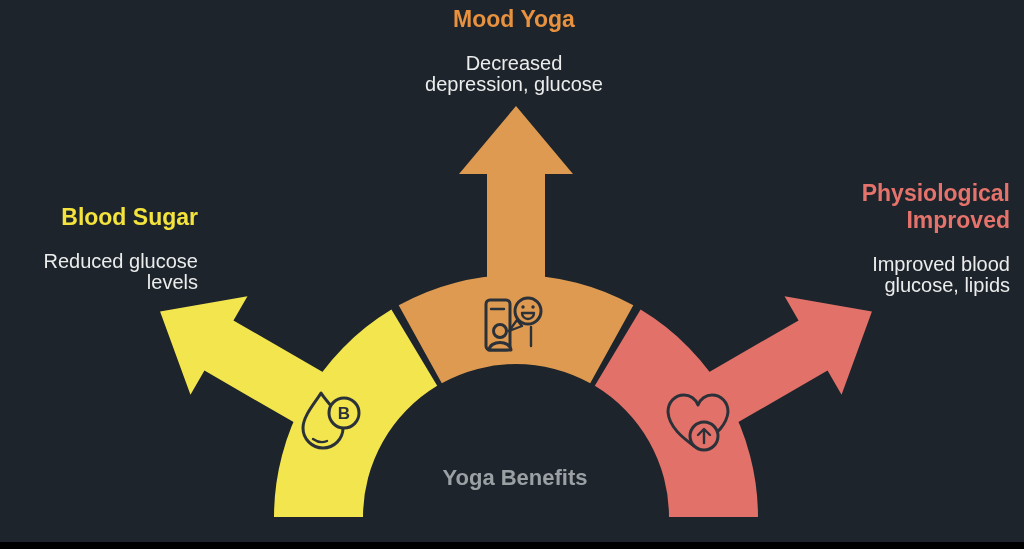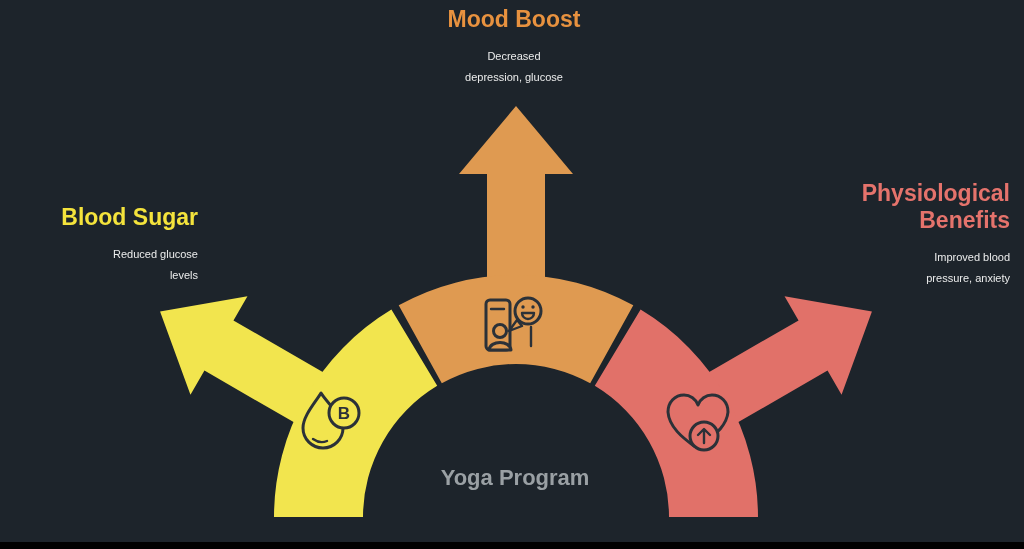--- a/index.html
+++ b/index.html
@@ -21,21 +21,21 @@
   .icon.fo{fill:var(--orange);}
   .icon.fr{fill:var(--salmon);}
   .icon-dot{fill:var(--iconStroke);stroke:none;}
   .badge-b{font:bold 17px "Liberation Sans",sans-serif;fill:var(--iconStroke);text-anchor:middle;}
   
   .txt{position:absolute;}
   .title{font-size:23px;font-weight:bold;line-height:27px;}
   .t-orange{color:var(--titleOrange);}
   .t-yellow{color:var(--titleYellow);}
   .t-salmon{color:var(--titleSalmon);}
-  .desc{margin-top:13px;font-size:11px;line-height:21px;color:var(--text);}
+  .desc{margin-top:20px;font-size:20px;line-height:21px;color:var(--text);}
   .desc span{display:block;}
   .mood{left:514px;top:6px;transform:translateX(-50%);text-align:center;width:320px;}
   .blood{right:826px;top:204px;text-align:right;width:220px;}
   .physio{left:830px;top:180px;text-align:right;width:180px;}
   .yoga{left:515px;top:465px;transform:translateX(-50%);
         font-size:22px;font-weight:bold;color:var(--muted);white-space:nowrap;}
 </style>
 </head>
 <body>
 
@@ -80,41 +80,41 @@
     <g>
       <path class="icon" d="M 694 446 C 683 438 669 427 668 412 C 668 402 675 395 684 395 C 690 395 696 399 698 405 C 700 399 706 395 712 395 C 721 395 728 402 728 412 C 727 424 716 435 706 441"></path>
       <circle class="icon fr" cx="704" cy="436" r="14"></circle>
       <path class="icon thin" d="M 704 443 L 704 430 M 698 435 L 704 429 L 710 435"></path>
     </g>
 
     <rect class="bar-fill" x="0" y="542" width="1024" height="7"></rect>
   </svg>
 
   <div class="txt mood">
-    <div class="title t-orange">Mood Boost</div>
+    <div class="title t-orange">Mood Yoga</div>
     <div class="desc">
       <span>Decreased</span>
       <span>depression, glucose</span>
     </div>
   </div>
 
   <div class="txt blood">
     <div class="title t-yellow">Blood Sugar</div>
     <div class="desc">
       <span>Reduced glucose</span>
       <span>levels</span>
     </div>
   </div>
 
   <div class="txt physio">
     <div class="title t-salmon">
       <span style="display:block">Physiological</span>
-      <span style="display:block">Benefits</span>
+      <span style="display:block">Improved</span>
     </div>
     <div class="desc">
       <span>Improved blood</span>
-      <span>pressure, anxiety</span>
+      <span>glucose, lipids</span>
     </div>
   </div>
 
-  <div class="txt yoga">Yoga Program</div>
+  <div class="txt yoga">Yoga Benefits</div>
 
 </div>
 
 </body></html>

